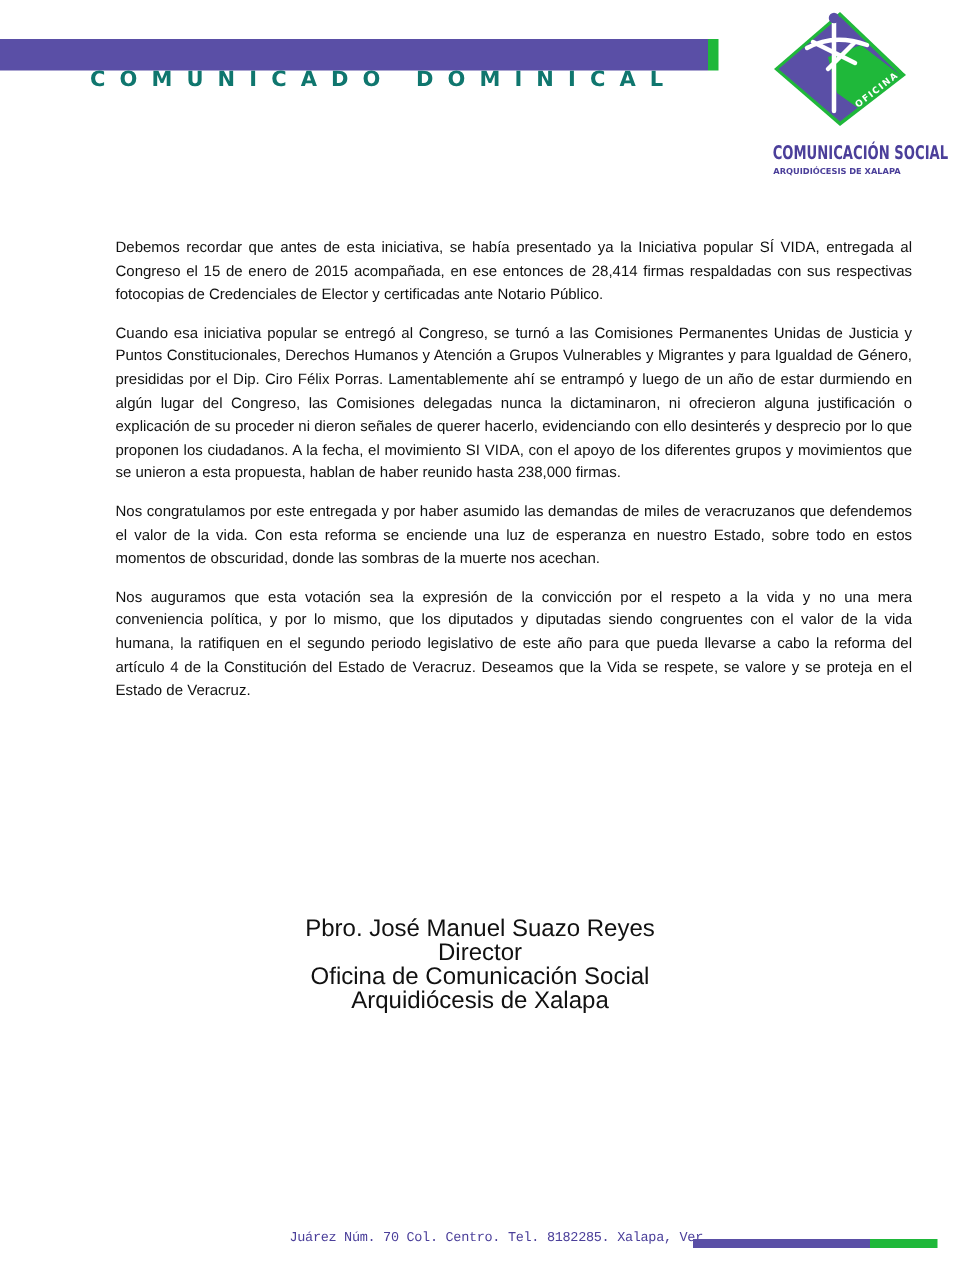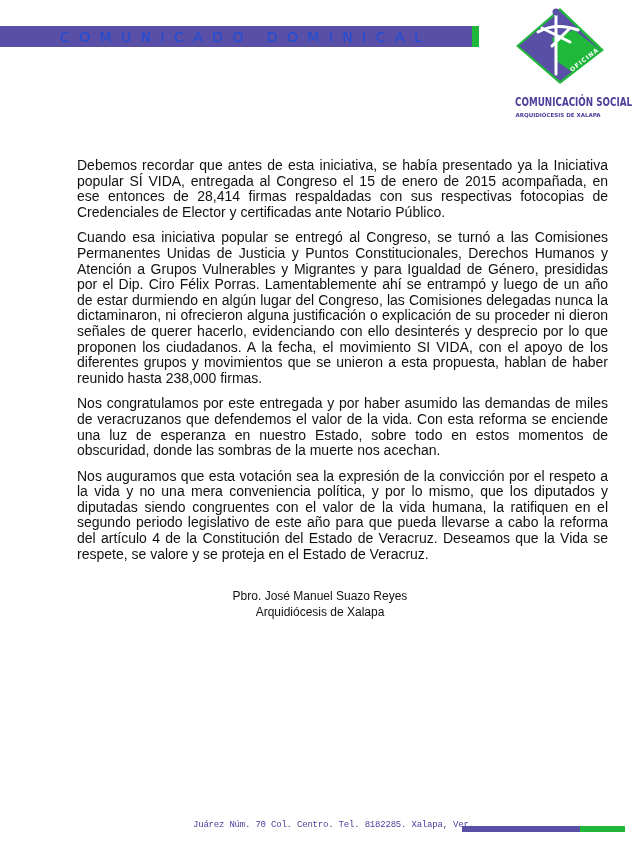--- a/index.html
+++ b/index.html
@@ -2,36 +2,36 @@
 <html><head>
 <meta charset="utf-8">
 <style>
   html, body { margin: 0; padding: 0; background: #ffffff; }
   body { width: 640px; height: 854px; position: relative; overflow: hidden;
          font-family: "Liberation Sans", sans-serif; color: #111; }
   .header-bar { position: absolute; left: 0; top: 26px; width: 472px; height: 21px;
                 background: #5a4fa6; }
   .header-cap { position: absolute; left: 472px; top: 26px; width: 7px; height: 21px;
                 background: #1fb83a; }
-  .header-title { position: absolute; left: 60px; top: 26px; height: 21px; line-height: 22px;
-                  color: #1d4ed8; font-weight: normal; font-size: 14px; letter-spacing: 9.4px;
+  .header-title { position: absolute; left: 60px; top: 42px; height: 21px; line-height: 22px;
+                  color: #0f766e; font-weight: bold; font-size: 14px; letter-spacing: 9.4px;
                   font-family: "DejaVu Sans", sans-serif; white-space: nowrap; }
   .logo { position: absolute; left: 512px; top: 2px; width: 96px; height: 84px; }
   .logo-title { position: absolute; left: 503px; top: 94px; width: 110px; text-align: center;
                 color: #4b3f9a; font-family: "DejaVu Sans Condensed", "DejaVu Sans", sans-serif;
                 font-size: 12.5px; font-weight: bold; transform: scaleX(0.78); transform-origin: center;
                 white-space: nowrap; }
   .logo-sub { position: absolute; left: 503px; top: 112px; width: 110px; text-align: center;
               color: #4b3f9a; font-family: "DejaVu Sans", sans-serif; font-size: 5.5px;
               font-weight: bold; white-space: nowrap; }
   .body-text { position: absolute; left: 77px; top: 158px; width: 531px;
-               font-size: 14px; line-height: 15.6px; text-align: justify; }
+               font-size: 10px; line-height: 15.6px; text-align: justify; }
   .body-text p { margin: 0 0 10px 0; }
-  .signature { position: absolute; left: 200px; top: 588px; width: 240px; text-align: center;
-               font-size: 12px; line-height: 16px; }
+  .signature { position: absolute; left: 200px; top: 612px; width: 240px; text-align: center;
+               font-size: 16px; line-height: 16px; }
   .footer-address { position: absolute; left: 193px; top: 820px; color: #4b3f9a;
                     font-family: Liberation Mono, monospace; font-size: 9px; white-space: nowrap;
                     letter-spacing: -0.2px; }
   .footer-bar { position: absolute; left: 462px; top: 826px; width: 118px; height: 6px;
                 background: #5a4fa6; }
   .footer-cap { position: absolute; left: 580px; top: 826px; width: 45px; height: 6px;
                 background: #1fb83a; }
 </style>
 </head>
 <body>
@@ -53,18 +53,20 @@
 
 <div class="body-text">
   <p>Debemos recordar que antes de esta iniciativa, se había presentado ya la Iniciativa popular SÍ VIDA, entregada al Congreso el 15 de enero de 2015 acompañada, en ese entonces de 28,414 firmas respaldadas con sus respectivas fotocopias de Credenciales de Elector y certificadas ante Notario Público.</p>
   <p>Cuando esa iniciativa popular se entregó al Congreso, se turnó a las Comisiones Permanentes Unidas de Justicia y Puntos Constitucionales, Derechos Humanos y Atención a Grupos Vulnerables y Migrantes y para Igualdad de Género, presididas por el Dip. Ciro Félix Porras. Lamentablemente ahí se entrampó y luego de un año de estar durmiendo en algún lugar del Congreso, las Comisiones delegadas nunca la dictaminaron, ni ofrecieron alguna justificación o explicación de su proceder ni dieron señales de querer hacerlo, evidenciando con ello desinterés y desprecio por lo que proponen los ciudadanos. A la fecha, el movimiento SI VIDA, con el apoyo de los diferentes grupos y movimientos que se unieron a esta propuesta, hablan de haber reunido hasta 238,000 firmas.</p>
   <p>Nos congratulamos por este entregada y por haber asumido las demandas de miles de veracruzanos que defendemos el valor de la vida. Con esta reforma se enciende una luz de esperanza en nuestro Estado, sobre todo en estos momentos de obscuridad, donde las sombras de la muerte nos acechan.</p>
   <p>Nos auguramos que esta votación sea la expresión de la convicción por el respeto a la vida y no una mera conveniencia política, y por lo mismo, que los diputados y diputadas siendo congruentes con el valor de la vida humana,  la ratifiquen en el segundo periodo legislativo de este año para que pueda llevarse a cabo la reforma del artículo 4 de la Constitución del Estado de Veracruz. Deseamos que la Vida se respete, se valore y se proteja en el Estado de Veracruz.</p>
 </div>
 
 <div class="signature">
   <div>Pbro. José Manuel Suazo Reyes</div>
+  <div>Director</div>
+  <div>Oficina de Comunicación Social</div>
   <div>Arquidiócesis de Xalapa</div>
 </div>
 
 <div class="footer-address">Juárez Núm. 70 Col. Centro. Tel. 8182285. Xalapa, Ver.</div>
 <div class="footer-bar"></div>
 <div class="footer-cap"></div>
 
 </body></html>

